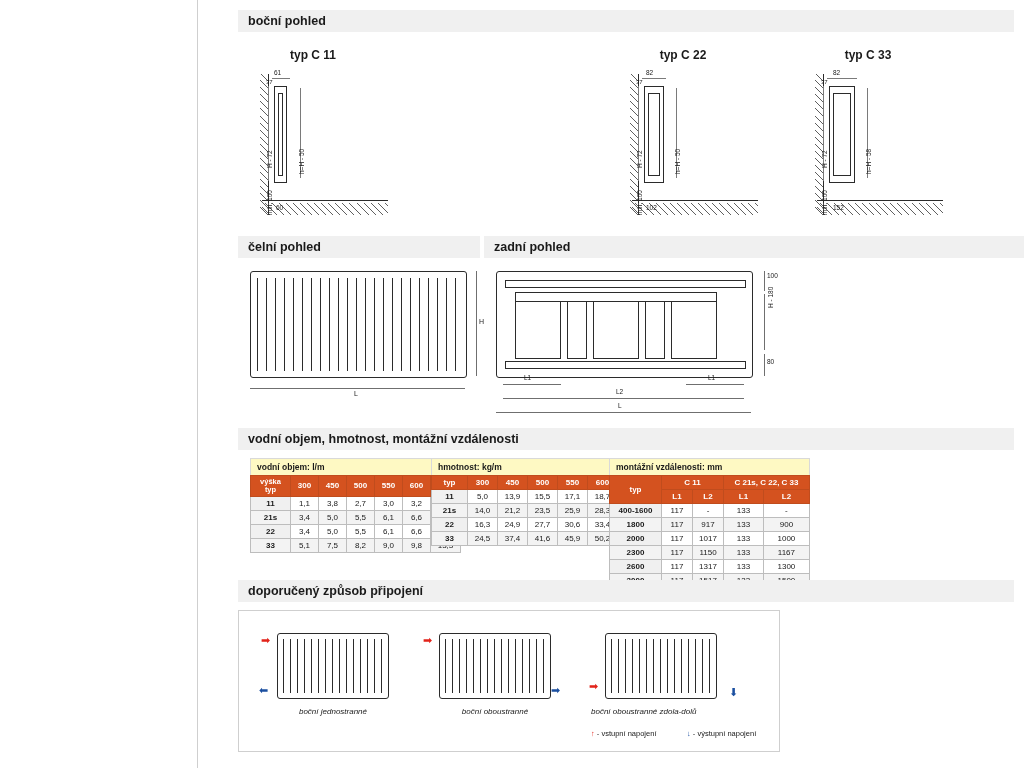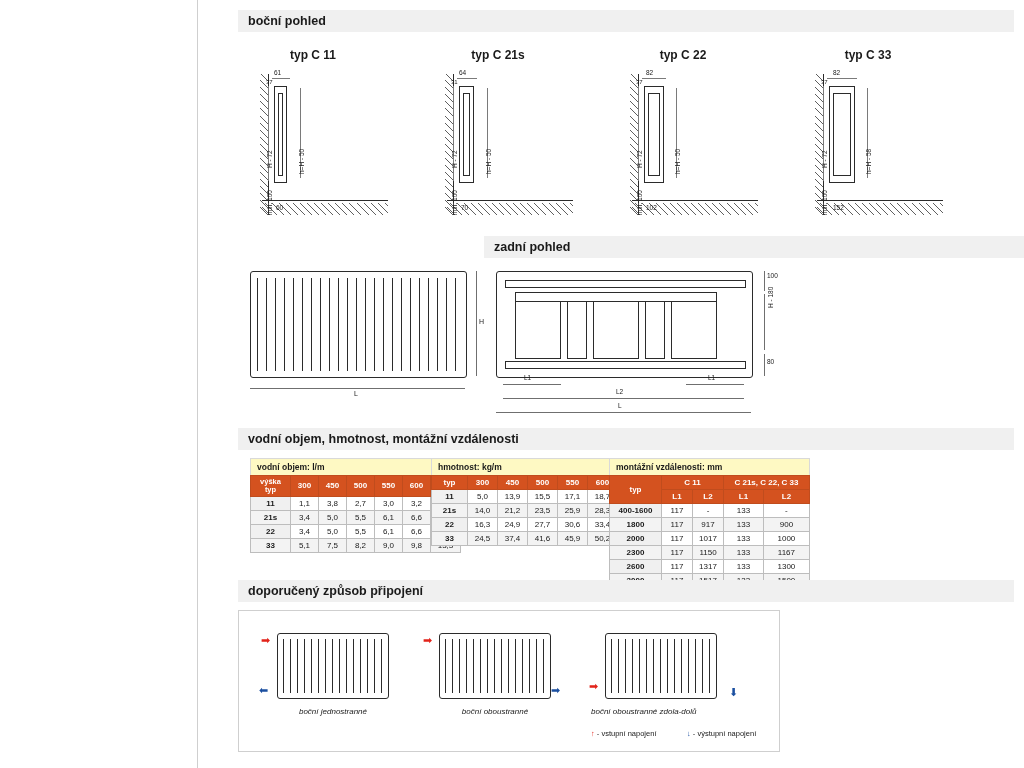--- a/index.html
+++ b/index.html
@@ -109,39 +109,20 @@
       <div class="dim" style="left:36px;top:21px;">61</div>
       <div class="dim" style="left:28px;top:31px;font-size:6px;">37</div>
       <div class="vline" style="left:30px;top:38px;height:95px;"></div>
       <div class="vdim" style="left:28px;top:120px;">H - 72</div>
       <div class="vline" style="left:62px;top:40px;height:90px;"></div>
       <div class="vdim" style="left:60px;top:126px;">h=H - 50</div>
       <div class="vdim" style="left:28px;top:167px;">min. 100</div>
       <div class="dim" style="left:38px;top:156px;">60</div>
     </div>
 
-    <div class="sv" style="left:225px;">
-      <div class="lbl">typ C 21s</div>
-      <div class="wall"></div>
-      <div class="wallline"></div>
-      <div class="floor"></div>
-      <div class="hatch"></div>
-      <div class="panel" style="left:36px;top:38px;width:13px;height:95px;">
-        <div class="inner"></div>
-      </div>
-      <div class="hline" style="left:34px;top:30px;width:20px;"></div>
-      <div class="dim" style="left:36px;top:21px;">64</div>
-      <div class="dim" style="left:28px;top:31px;font-size:6px;">31</div>
-      <div class="vline" style="left:30px;top:38px;height:95px;"></div>
-      <div class="vdim" style="left:28px;top:120px;">H - 72</div>
-      <div class="vline" style="left:64px;top:40px;height:90px;"></div>
-      <div class="vdim" style="left:62px;top:126px;">h=H - 50</div>
-      <div class="vdim" style="left:28px;top:167px;">min. 100</div>
-      <div class="dim" style="left:38px;top:156px;">70</div>
-    </div>
 
     <div class="sv" style="left:410px;">
       <div class="lbl">typ C 22</div>
       <div class="wall"></div>
       <div class="wallline"></div>
       <div class="floor"></div>
       <div class="hatch"></div>
       <div class="panel" style="left:36px;top:38px;width:18px;height:95px;">
         <div class="inner"></div>
       </div>
@@ -171,20 +152,23 @@
       <div class="vline" style="left:30px;top:38px;height:95px;"></div>
       <div class="vdim" style="left:28px;top:120px;">H - 72</div>
       <div class="vline" style="left:74px;top:40px;height:90px;"></div>
       <div class="vdim" style="left:72px;top:126px;">h=H - 58</div>
       <div class="vdim" style="left:28px;top:167px;">min. 100</div>
       <div class="dim" style="left:40px;top:156px;">152</div>
     </div>
   </div>
 
   <div id="sec-front">
+    <div class="bar b1">
+      <span class="sec-title">čelní pohled</span>
+    </div>
     <div class="bar b2">
       <span class="sec-title">zadní pohled</span>
     </div>
 
     <div class="rad" style="left:52px;top:35px;width:215px;height:105px;">
       <div class="fins"></div>
     </div>
     <div class="dimvert" style="left:278px;top:35px;height:105px;"></div>
     <div class="cap" style="left:281px;top:82px;">H</div>
     <div class="dimline" style="left:52px;top:152px;width:215px;"></div>

